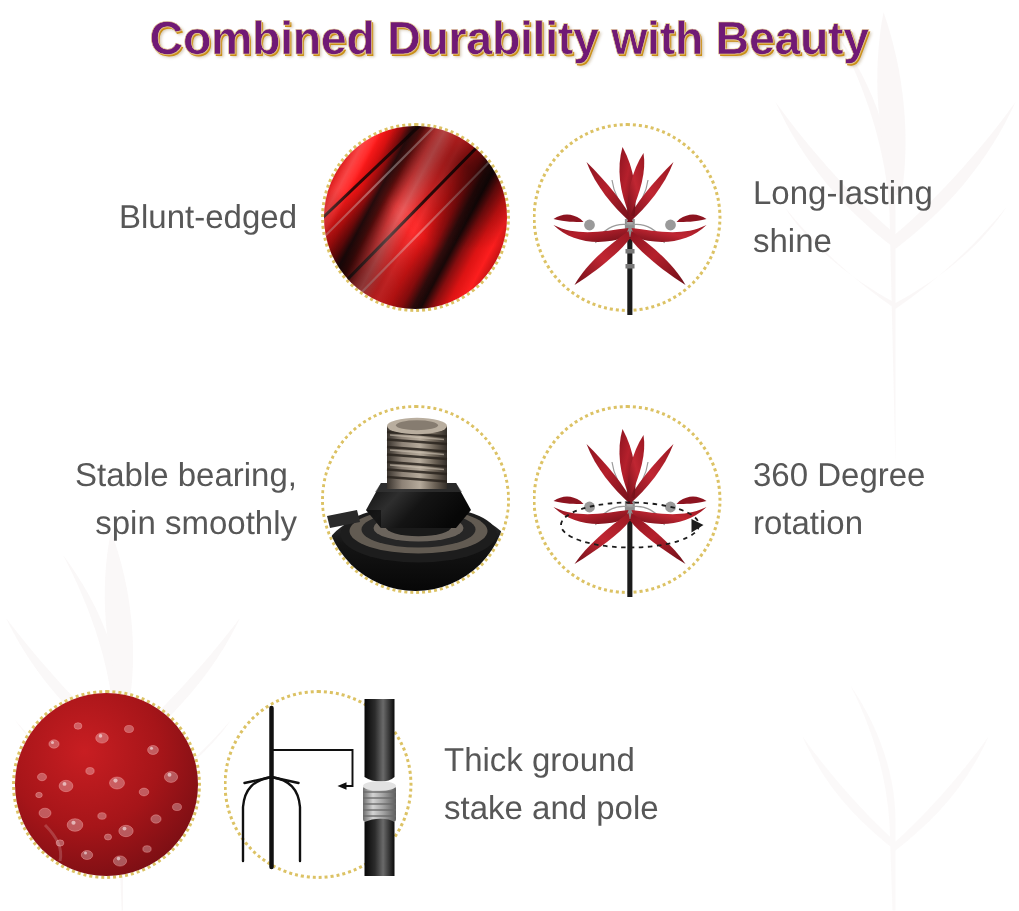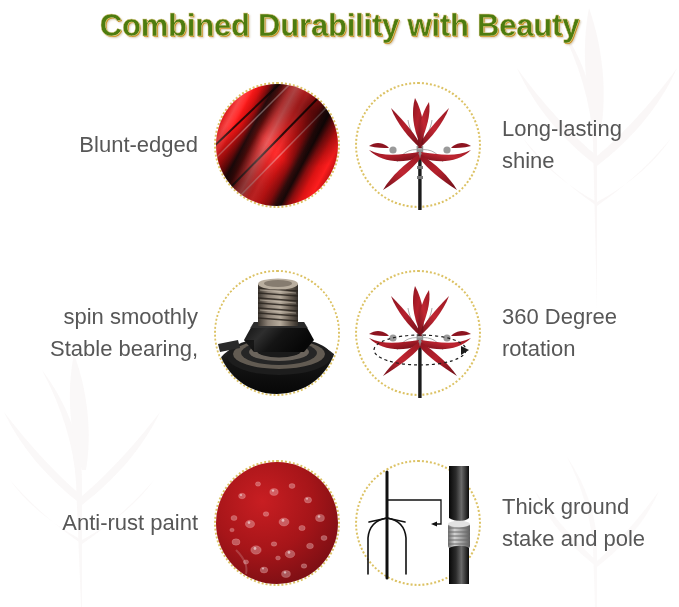--- a/index.html
+++ b/index.html
@@ -21,21 +21,21 @@
 
   
   #title-bar{
     position:absolute;top:0;left:0;width:679px;height:52px;
     display:flex;align-items:center;justify-content:center;
     z-index:3;
   }
   #page-title{
     font-size:31px;
     font-weight:bold;
-    color:#4d7c0f;
+    color:#701a75;
     letter-spacing:-.2px;
     white-space:nowrap;
     text-shadow:
        0 0 1px #ffffff,
        1px 1px 0 #c98c12,
        2px 2px 2px rgba(120,80,10,.30);
     -webkit-text-stroke:0.4px #e8cf8e;
   }
 
   
@@ -242,22 +242,22 @@
 
     <div class="label label-right">
       <div>Long-lasting</div>
       <div>shine</div>
     </div>
   </div>
 
   <div class="row row-2">
 
     <div class="label label-left">
+      <div>Stable bearing,</div>
       <div>spin smoothly</div>
-      <div>Stable bearing,</div>
     </div>
 
     <div class="circle-slot">
       <div class="circ dotted">
         <div class="bolt-wrap">
           <svg width="126" height="126" viewBox="0 0 126 126">
             <defs>
               <linearGradient id="shaft" x1="0" y1="0" x2="1" y2="0">
                 <stop offset="0%" stop-color="#3a342e"></stop>
                 <stop offset="25%" stop-color="#8d8276"></stop>
@@ -365,23 +365,20 @@
     </div>
 
     <div class="label label-right">
       <div>360 Degree</div>
       <div>rotation</div>
     </div>
   </div>
 
   <div class="row row-3">
 
-    <div class="label label-left">
-      <div>Anti-rust paint</div>
-    </div>
 
     <div class="circle-slot">
       <div class="circ dotted">
         <div class="inner tex-drops drops">
           <svg width="126" height="126" viewBox="0 0 126 126">
             <g fill="rgba(255,255,255,.30)" stroke="rgba(255,170,170,.45)" stroke-width=".6">
               <ellipse cx="26" cy="34" rx="3.4" ry="2.8"></ellipse>
               <ellipse cx="42" cy="22" rx="2.6" ry="2.2"></ellipse>
               <ellipse cx="58" cy="30" rx="4.2" ry="3.4"></ellipse>
               <ellipse cx="76" cy="24" rx="3" ry="2.4"></ellipse>

